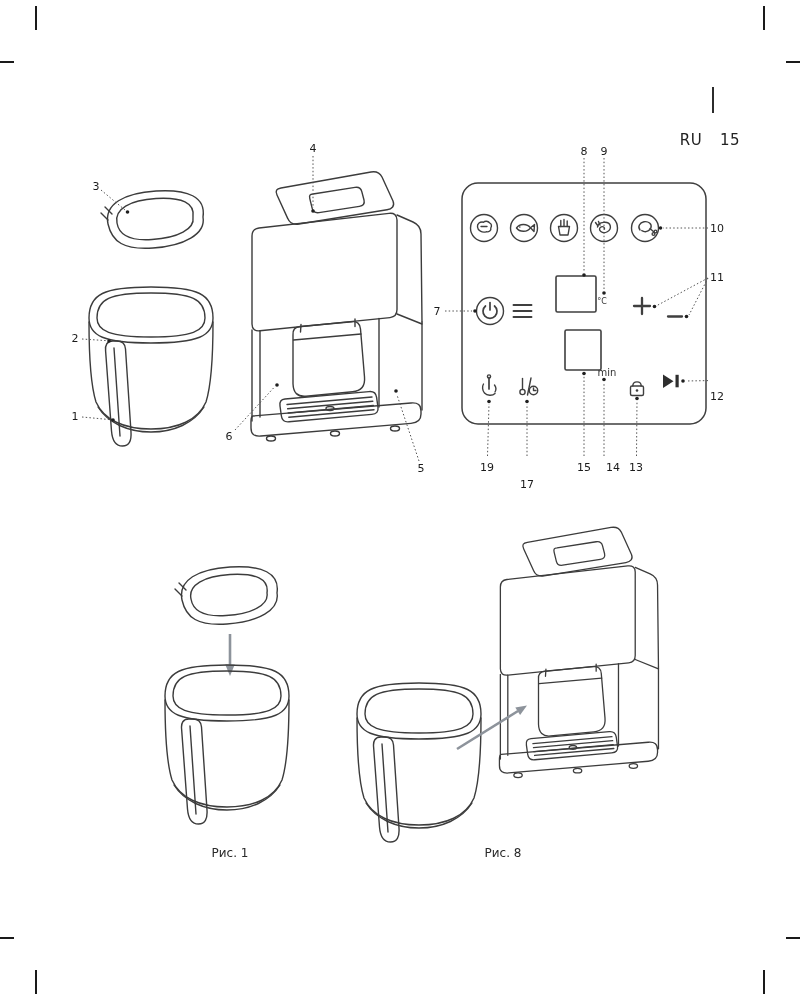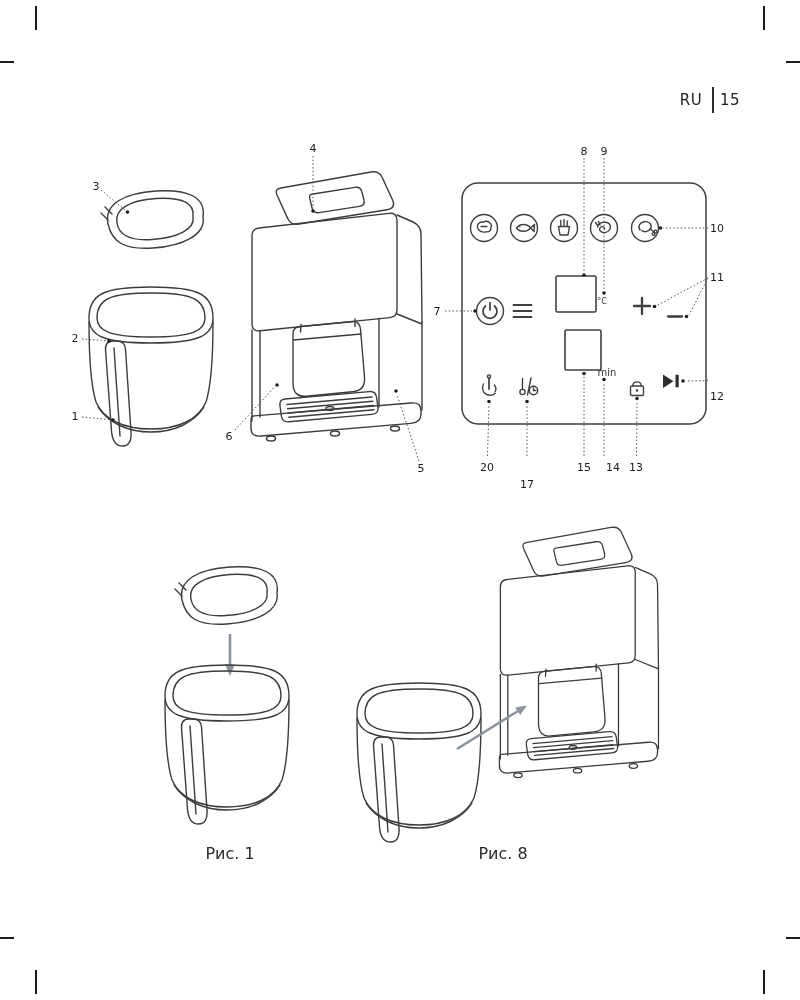--- a/index.html
+++ b/index.html
@@ -6,28 +6,28 @@
   .page{
     position:relative;width:800px;height:1000px;background:#ffffff;
     font-family:"DejaVu Sans",sans-serif;overflow:hidden;margin:0 auto;
   }
   .callout{
     position:absolute;transform:translate(-50%,-50%);
     font-size:11px;color:#1b1b1b;line-height:1;white-space:nowrap;
   }
   .hdr{
     position:absolute;transform:translate(-50%,-50%);
-    font-size:15px;color:#222;letter-spacing:.5px;white-space:nowrap;
+    font-size:15px;color:#222;letter-spacing:.5px;white-space:nowrap;margin-top:40px;
   }
   .hdr-divider{
     position:absolute;left:712px;top:87px;width:2px;height:26px;background:#2c2c2c;
   }
   .fig-label{
     position:absolute;transform:translate(-50%,-50%);
-    font-size:16px;color:#2a2a2a;white-space:nowrap;
+    font-size:12px;color:#2a2a2a;white-space:nowrap;
   }
   .unit-small{
     position:absolute;transform:translate(-50%,-50%);
     color:#333;white-space:nowrap;
   }
   svg.art{position:absolute;left:0;top:0;}
 </style>
 </head>
 <body>
 
@@ -248,21 +248,21 @@
   <span class="callout" style="left:437px;top:311px">7</span>
   <span class="callout" style="left:584px;top:151px">8</span>
   <span class="callout" style="left:604px;top:151px">9</span>
   <span class="callout" style="left:717px;top:228px">10</span>
   <span class="callout" style="left:717px;top:277px">11</span>
   <span class="callout" style="left:717px;top:396px">12</span>
   <span class="callout" style="left:636px;top:467px">13</span>
   <span class="callout" style="left:613px;top:467px">14</span>
   <span class="callout" style="left:584px;top:467px">15</span>
   <span class="callout" style="left:527px;top:484px">17</span>
-  <span class="callout" style="left:487px;top:467px">20</span>
+  <span class="callout" style="left:487px;top:467px">19</span>
 
   <span class="unit-small" style="left:602px;top:301px;font-size:8px">°C</span>
   <span class="unit-small" style="left:607px;top:372px;font-size:10px">min</span>
 
   <span class="fig-label" style="left:230px;top:853px">Рис. 1</span>
   <span class="fig-label" style="left:503px;top:853px">Рис. 8</span>
 
 </div>
 
 </body></html>

